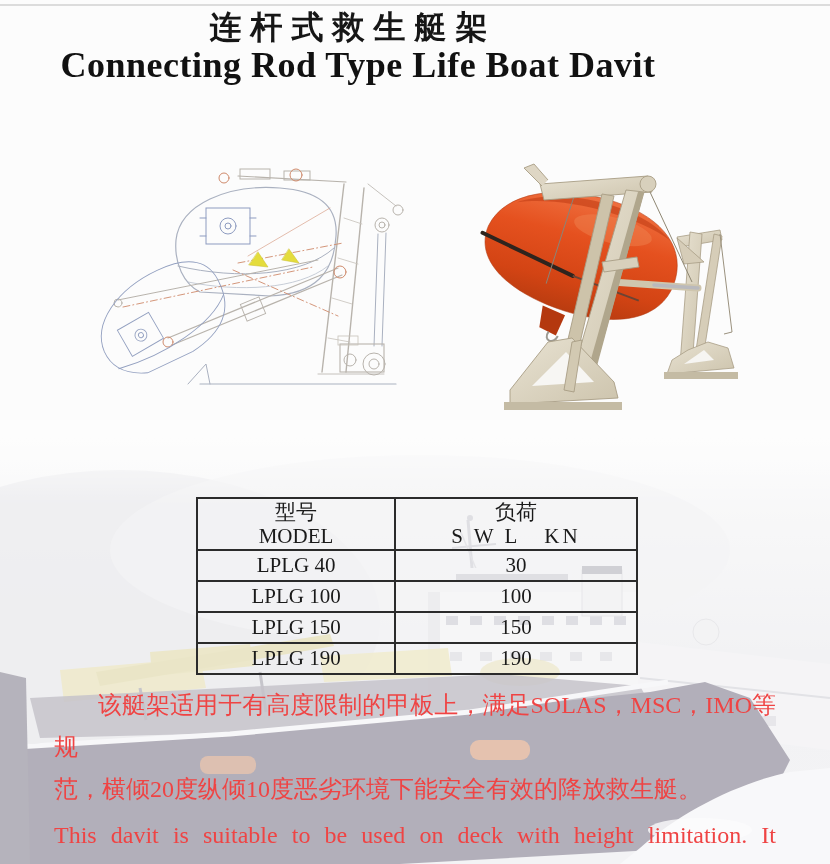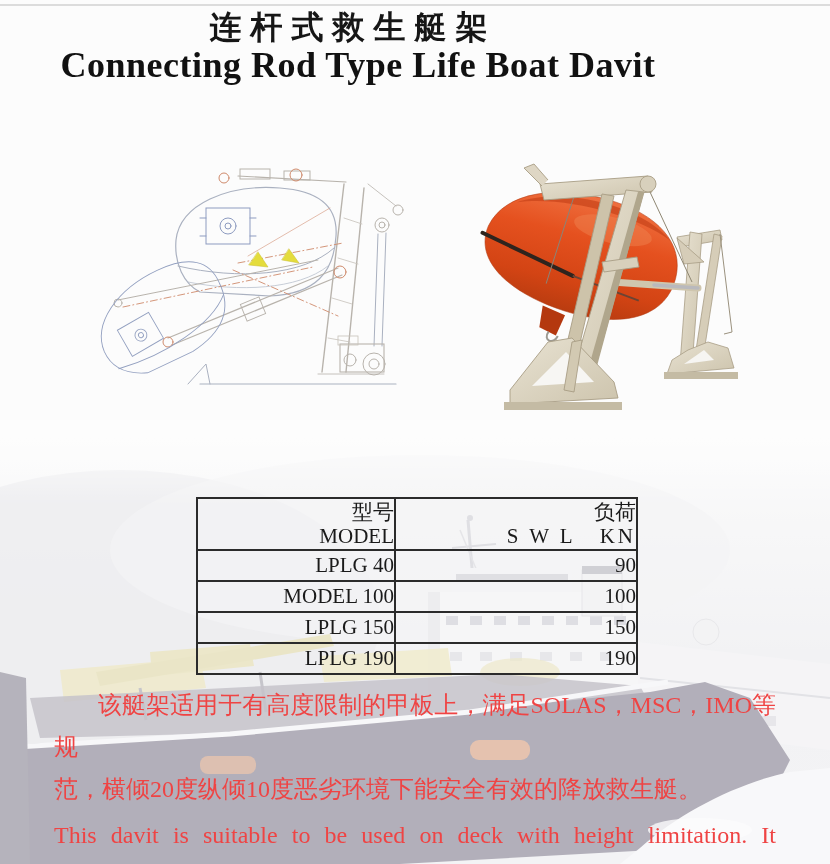--- a/index.html
+++ b/index.html
@@ -24,21 +24,21 @@
   .fig-photo{position:absolute;left:452px;top:142px;}
   
   .bg-ship{position:absolute;left:0;top:420px;opacity:.5;}
   
   .spec-table{
     position:absolute;left:196px;top:497px;width:442px;
     border-collapse:collapse;background:transparent;
     font-size:21px;color:#1a1a1a;z-index:2;
   }
   .spec-table td{
-    border:2px solid #2b2b2b;text-align:right;vertical-align:middle;
+    border:2px solid #2b2b2b;text-align:center;vertical-align:middle;
     padding:0;height:29px;
   }
   .spec-table td.hdr{height:50px;}
   .hdr-stack{line-height:24px;}
   .swl-line{white-space:pre;letter-spacing:3px;}
   
   .paras{position:absolute;left:54px;top:684px;width:722px;z-index:2;}
   .p-line{
     font-size:24px;line-height:42px;color:#ef4444;
     text-align:justify;text-align-last:justify;
@@ -267,24 +267,24 @@
         </td>
         <td class="hdr">
           <div class="hdr-stack">
             <div>负荷</div>
             <div class="swl-line">S W L   KN</div>
           </div>
         </td>
       </tr>
       <tr>
         <td>LPLG 40</td>
-        <td>90</td>
-      </tr>
-      <tr>
-        <td>MODEL 100</td>
+        <td>30</td>
+      </tr>
+      <tr>
+        <td>LPLG 100</td>
         <td>100</td>
       </tr>
       <tr>
         <td>LPLG 150</td>
         <td>150</td>
       </tr>
       <tr>
         <td>LPLG 190</td>
         <td>190</td>
       </tr>

